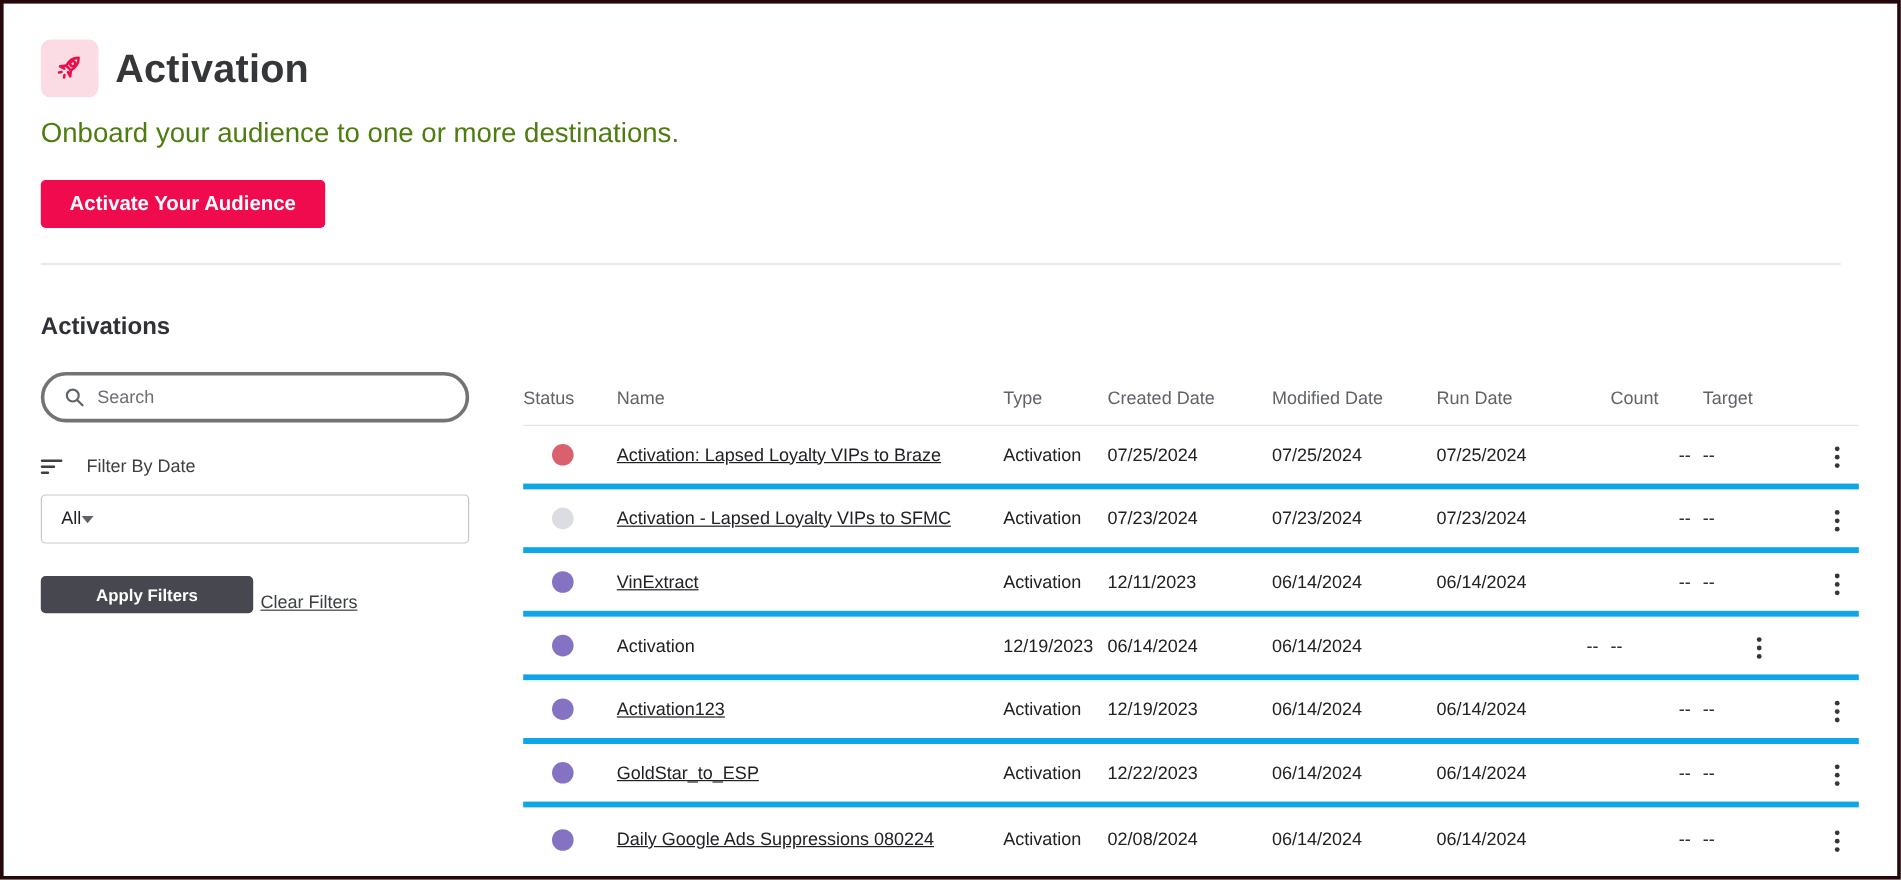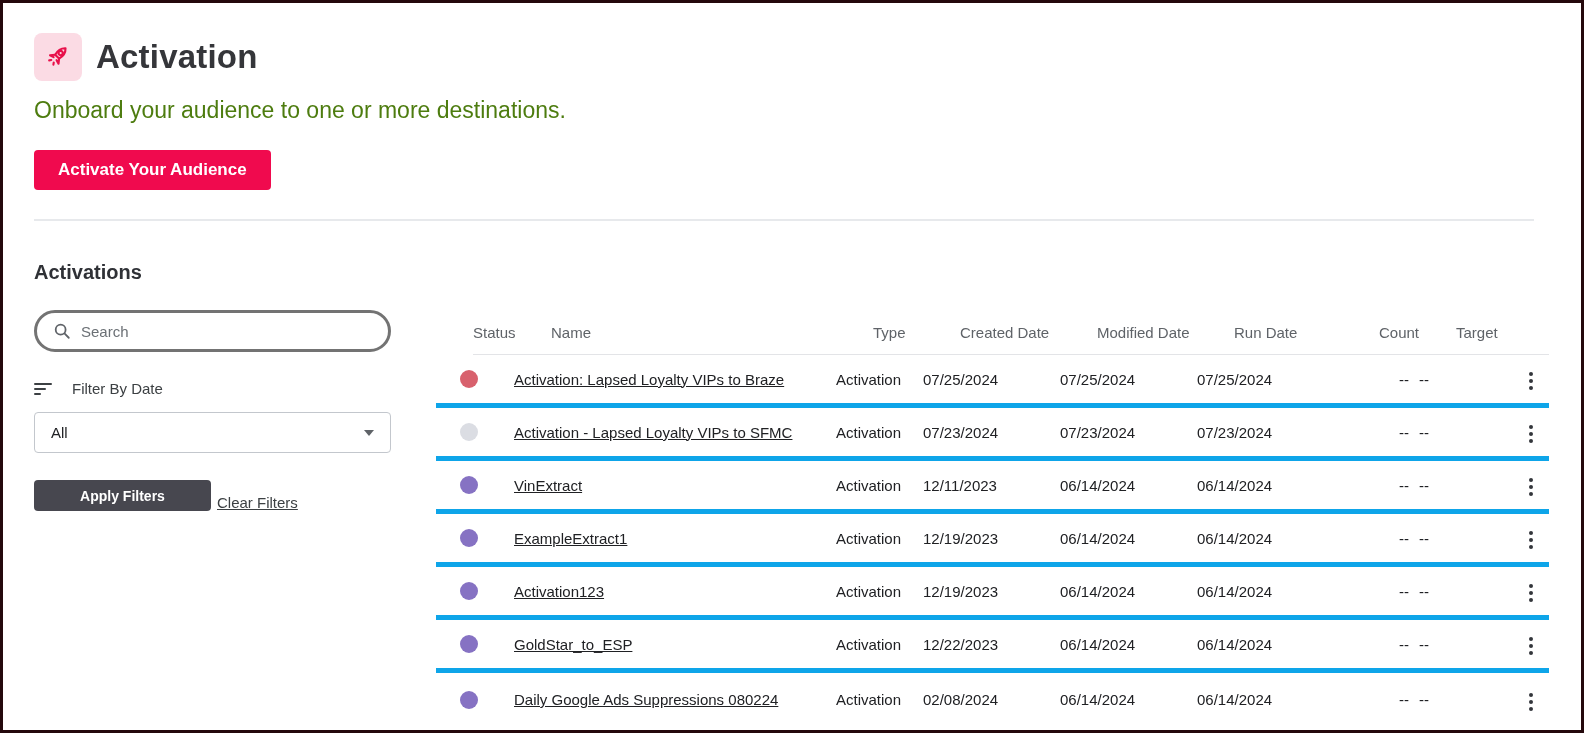--- a/index.html
+++ b/index.html
@@ -57,21 +57,21 @@
   .filter-lines { display:flex; flex-direction:column; gap:3px; width:18px; }
   .filter-lines i { display:block; height:2px; background:#3c4043; border-radius:1px; }
   .filter-lines i:nth-child(1){ width:18px; }
   .filter-lines i:nth-child(2){ width:12px; }
   .filter-lines i:nth-child(3){ width:7px; }
 
   .date-select {
     margin-top:15px;
     width:357px; height:41px;
     border:1px solid #c3c7cd; border-radius:4px;
-    display:flex; align-items:center; justify-content:space-between;
+    display:flex; align-items:center; 
     padding:0 16px; cursor:pointer; background:#fff;
   }
   .date-select .value { font-size:15px; color:#202124; }
   .caret-down {
     width:0; height:0;
     border-left:5px solid transparent; border-right:5px solid transparent;
     border-top:6px solid #5f6368;
   }
 
   .filter-actions { display:flex; align-items:flex-end; margin-top:27px; }
@@ -86,21 +86,21 @@
     text-decoration:underline; cursor:pointer;
   }
 
   
   .table { margin-left:45px; width:1113px; flex:0 0 1113px; }
   .thead, .trow {
     display:grid;
     grid-template-columns:78px 322px 87px 137px 137px 145px 77px 94px 36px;
     align-items:center;
   }
-  .thead { height:45px; border-bottom:1px solid #e3e4e7;margin-left:37px; }
+  .thead { height:45px; border-bottom:1px solid #e3e4e7; }
   .th { font-size:15px; color:#5f6368; font-weight:400; }
   .trow { height:53px; border-bottom:5px solid #0ea5e9; background:#fff; }
   .trow:last-child { border-bottom:none; }
   .cell { font-size:15px; color:#202124; font-weight:500; }
   .dot { display:inline-block; width:18px; height:18px; border-radius:50%; margin-left:24px; vertical-align:middle; }
   .c-status { line-height:0; }
   .name-link { color:#202124; text-decoration:underline; font-weight:500; cursor:pointer; }
   .c-count { text-align:right; padding-right:10px; }
   .kebab {
     display:inline-flex; flex-direction:column; gap:3px;
@@ -235,21 +235,20 @@
       <span class="kebab">
                 <i></i>
                 <i></i>
                 <i></i>
               </span>
     </div>
   </div>
 
   <div class="trow">
     <div class="cell c-status"><span class="dot" style="background: rgb(134, 114, 195);"></span></div>
-    <div class="cell c-name"><a class="name-link">ExampleExtract1</a></div>
     <div class="cell c-type">Activation</div>
     <div class="cell c-created">12/19/2023</div>
     <div class="cell c-modified">06/14/2024</div>
     <div class="cell c-run">06/14/2024</div>
     <div class="cell c-count">--</div>
     <div class="cell c-target">--</div>
     <div class="cell c-kebab">
       <span class="kebab">
                 <i></i>
                 <i></i>

